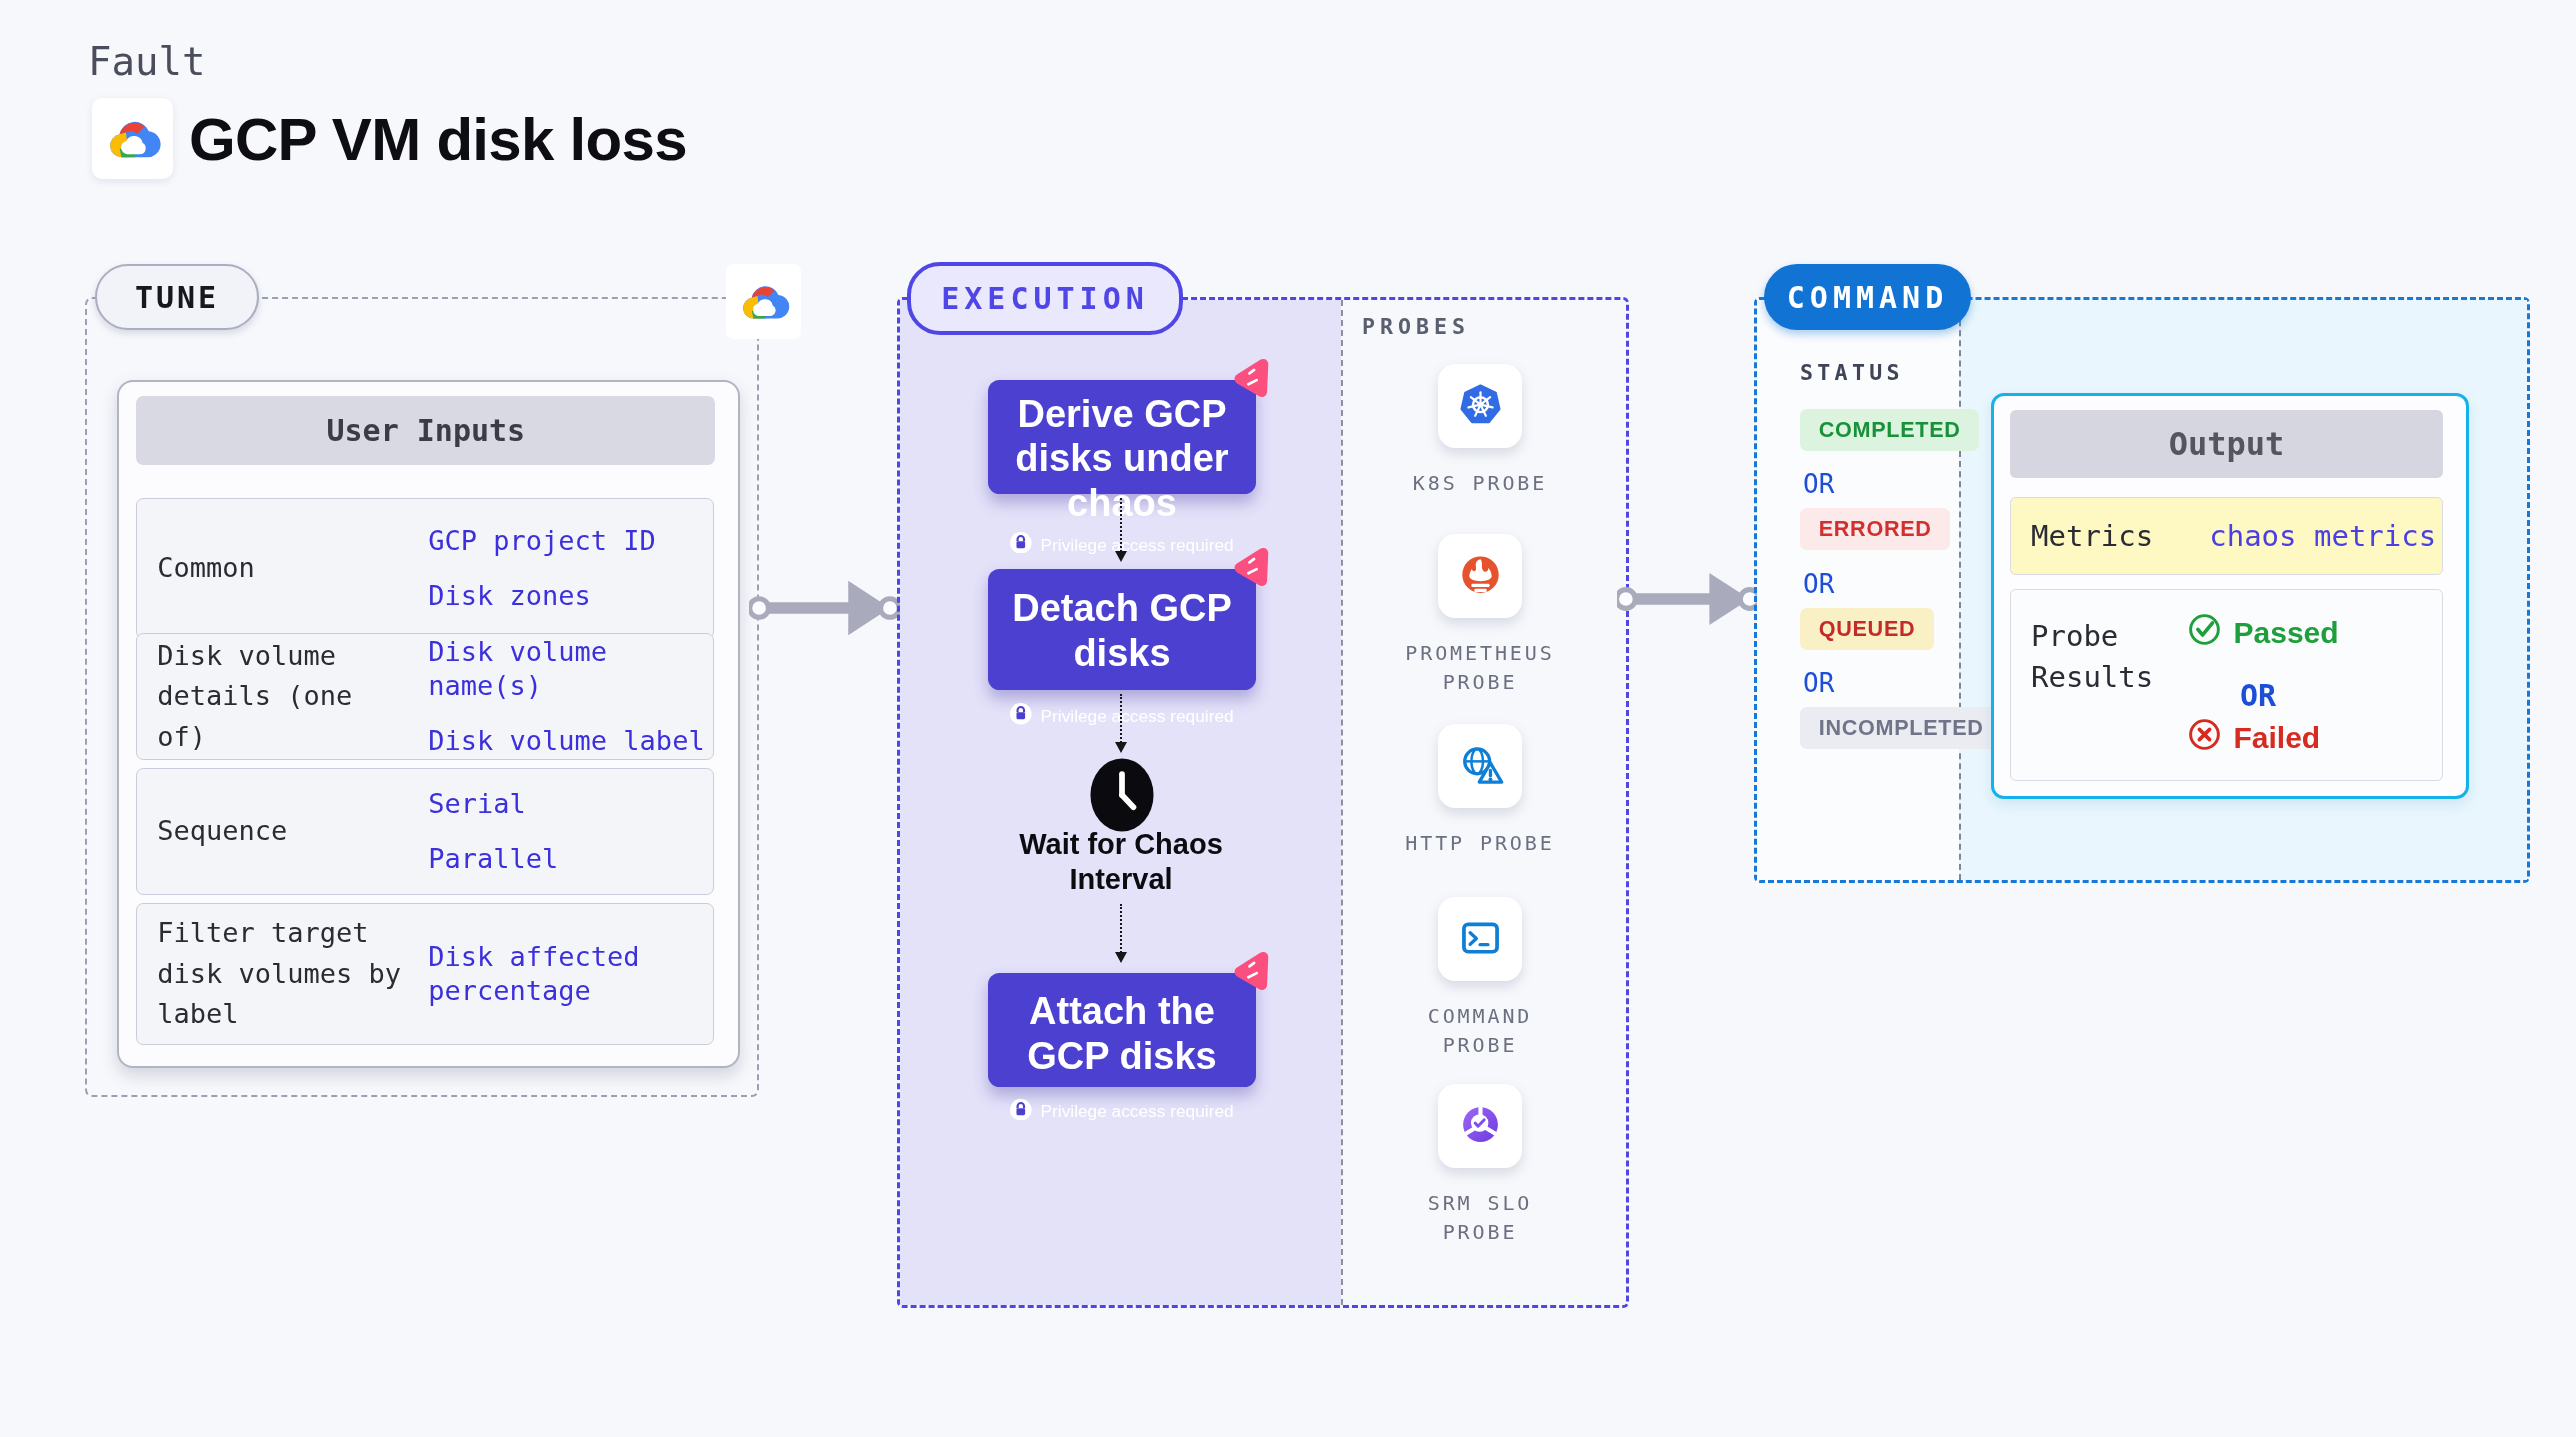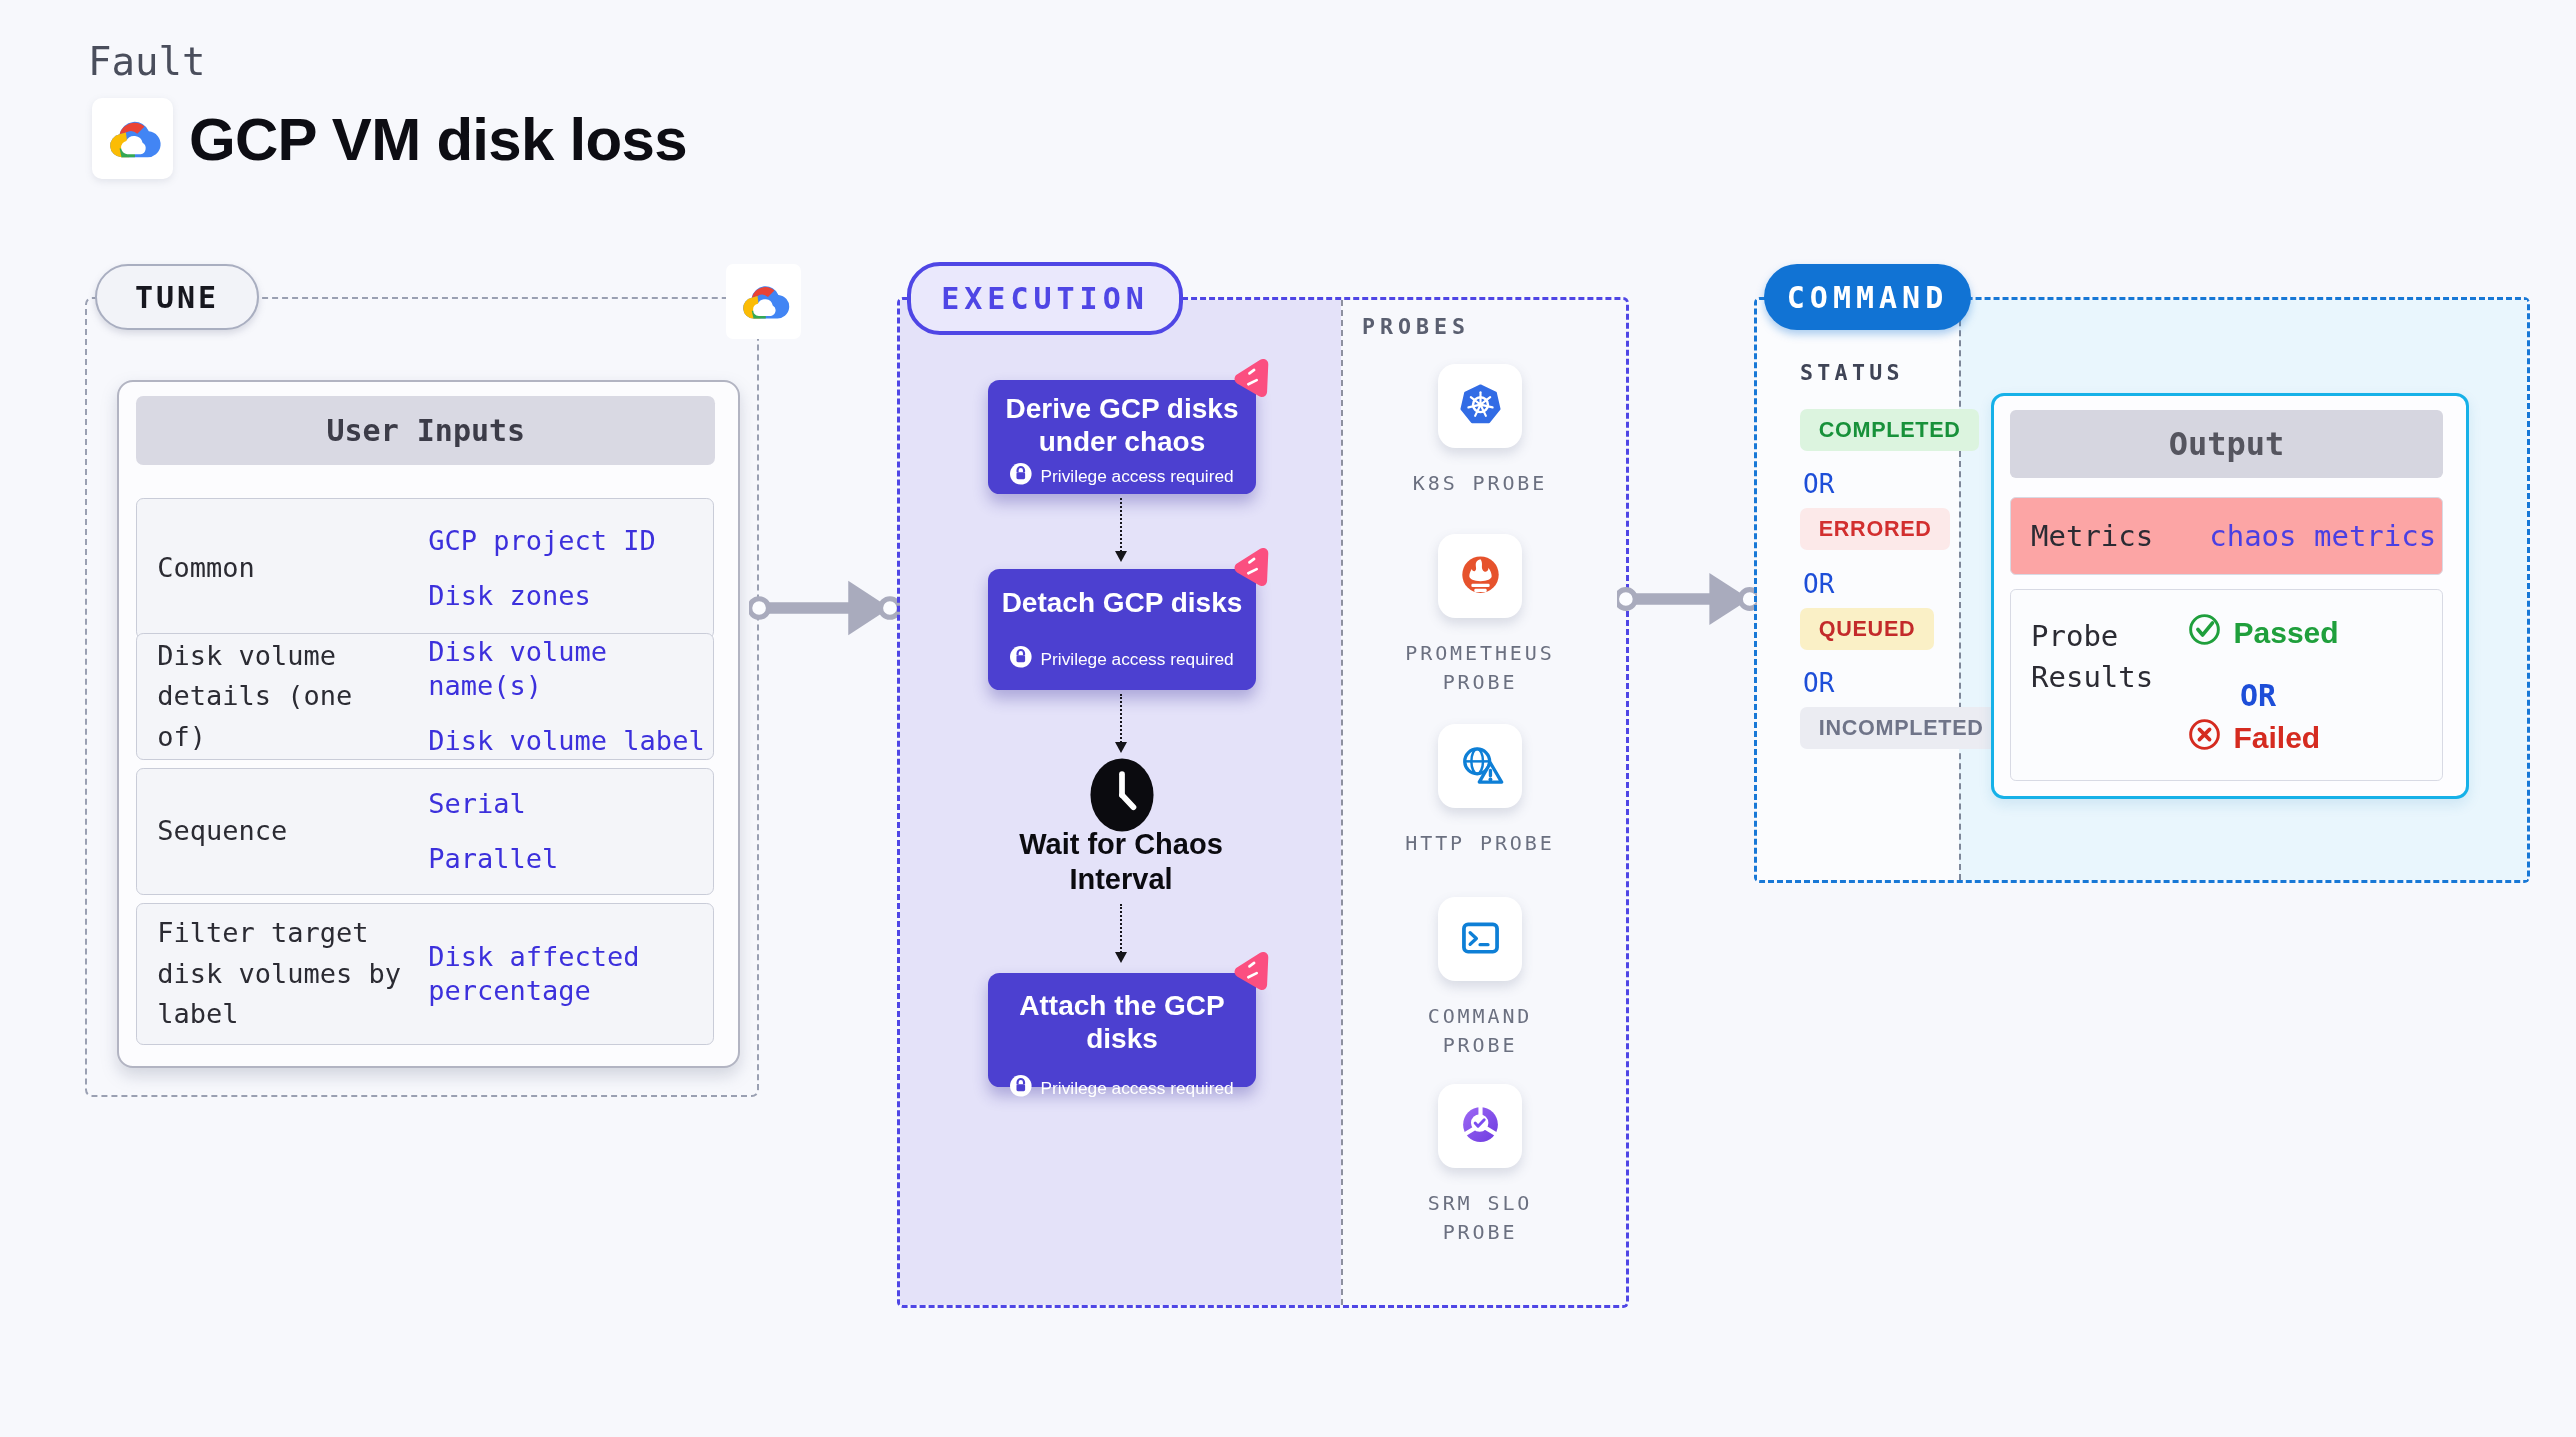--- a/index.html
+++ b/index.html
@@ -48,21 +48,21 @@
   .flow-arrow{position:absolute;}
 
   
   .exec-box{left:897px;top:297px;width:726px;height:1005px;border:3.6px dashed #4f46e5;border-radius:5.8px;}
   .exec-fill{position:absolute;left:0;top:0;bottom:0;width:441px;background:#e4e2f9;}
   .probes-area{position:absolute;left:441px;top:0;bottom:0;right:0;border-left:2.2px dashed #8d90a0;}
   .probes-heading{left:1362px;top:314px;font:700 21.6px "DejaVu Sans Mono",monospace;color:#5a5f70;letter-spacing:5px;}
 
   .step-card{position:absolute;left:988px;width:268px;background:#4c40d0;border-radius:11.5px;color:#fff;
              text-align:center;box-shadow:0 8.6px 14.4px rgba(46,36,150,.30);}
-  .step-title{font-size:28px;font-weight:700;line-height:1.18;padding:0 7.2px;}
+  .step-title{font-size:38px;font-weight:700;line-height:1.18;padding:0 7.2px;}
   .step-note{display:flex;align-items:center;justify-content:center;gap:8.6px;font-size:17.3px;font-weight:400;}
   .card-1{top:380px;height:114px;}  .card-1 .step-title{margin-top:11.5px;} .card-1 .step-note{margin-top:5.8px;}
   .card-2{top:569px;height:121px;}  .card-2 .step-title{margin-top:17.3px;} .card-2 .step-note{margin-top:27px;}
   .card-3{top:973px;height:114px;} .card-3 .step-title{margin-top:16px;} .card-3 .step-note{margin-top:20px;}
   .pink-badge{position:absolute;right:-18.7px;top:-20px;transform:rotate(-10deg);}
 
   .vline{position:absolute;left:1120px;width:0;border-left:2.9px dotted #15151a;}
   .vline::after{content:"";position:absolute;left:-7.2px;bottom:-11.5px;border:6.5px solid transparent;
                 border-top:11.5px solid #15151a;}
   .vl-1{top:498px;height:58px;}
@@ -98,21 +98,21 @@
   .b-1{left:1800px;top:409px;} .or-1{left:1803px;top:469px;}
   .b-2{left:1800px;top:508px;} .or-2{left:1803px;top:569px;}
   .b-3{left:1800px;top:608px;} .or-3{left:1803px;top:668px;}
   .b-4{left:1800px;top:707px;}
 
   .output-card{left:1991px;top:393px;width:472px;height:400px;background:#fdfdff;border:3.6px solid #16b1e8;
                border-radius:13px;box-shadow:0 5.8px 13px rgba(20,120,180,.12);}
   .output-header{position:absolute;left:16px;top:14.4px;width:433px;height:68px;background:#d6d6e0;border-radius:5.8px;
                  display:flex;align-items:center;justify-content:center;
                  font:600 32px "DejaVu Sans Mono",monospace;color:#55555f;}
-  .metrics-row{position:absolute;left:16px;top:101px;width:431px;height:76px;background:#fca5a5;
+  .metrics-row{position:absolute;left:16px;top:101px;width:431px;height:76px;background:#fef9c3;
                border:1.4px solid #d8dae4;border-radius:5.8px;display:flex;align-items:center;}
   .metrics-row .m-lbl{margin-left:20px;font:400 29px "DejaVu Sans Mono",monospace;color:#2b2b33;}
   .metrics-row .m-val{margin-left:56px;font:400 29px "DejaVu Sans Mono",monospace;color:#4a3fe3;}
   .pr-row{position:absolute;left:16px;top:193px;width:431px;height:190px;background:#fbfcfe;
           border:1.4px solid #d8dae4;border-radius:5.8px;}
   .pr-lbl{position:absolute;left:20px;top:26px;width:166px;font:400 29px "DejaVu Sans Mono",monospace;
           color:#2b2b33;line-height:1.4;}
   .pr-line{position:absolute;display:flex;align-items:center;gap:11.5px;font-size:30px;font-weight:700;}
   .pr-passed{left:176px;top:21.6px;color:#1f9f3c;}
   .pr-or{left:229px;top:88px;}

